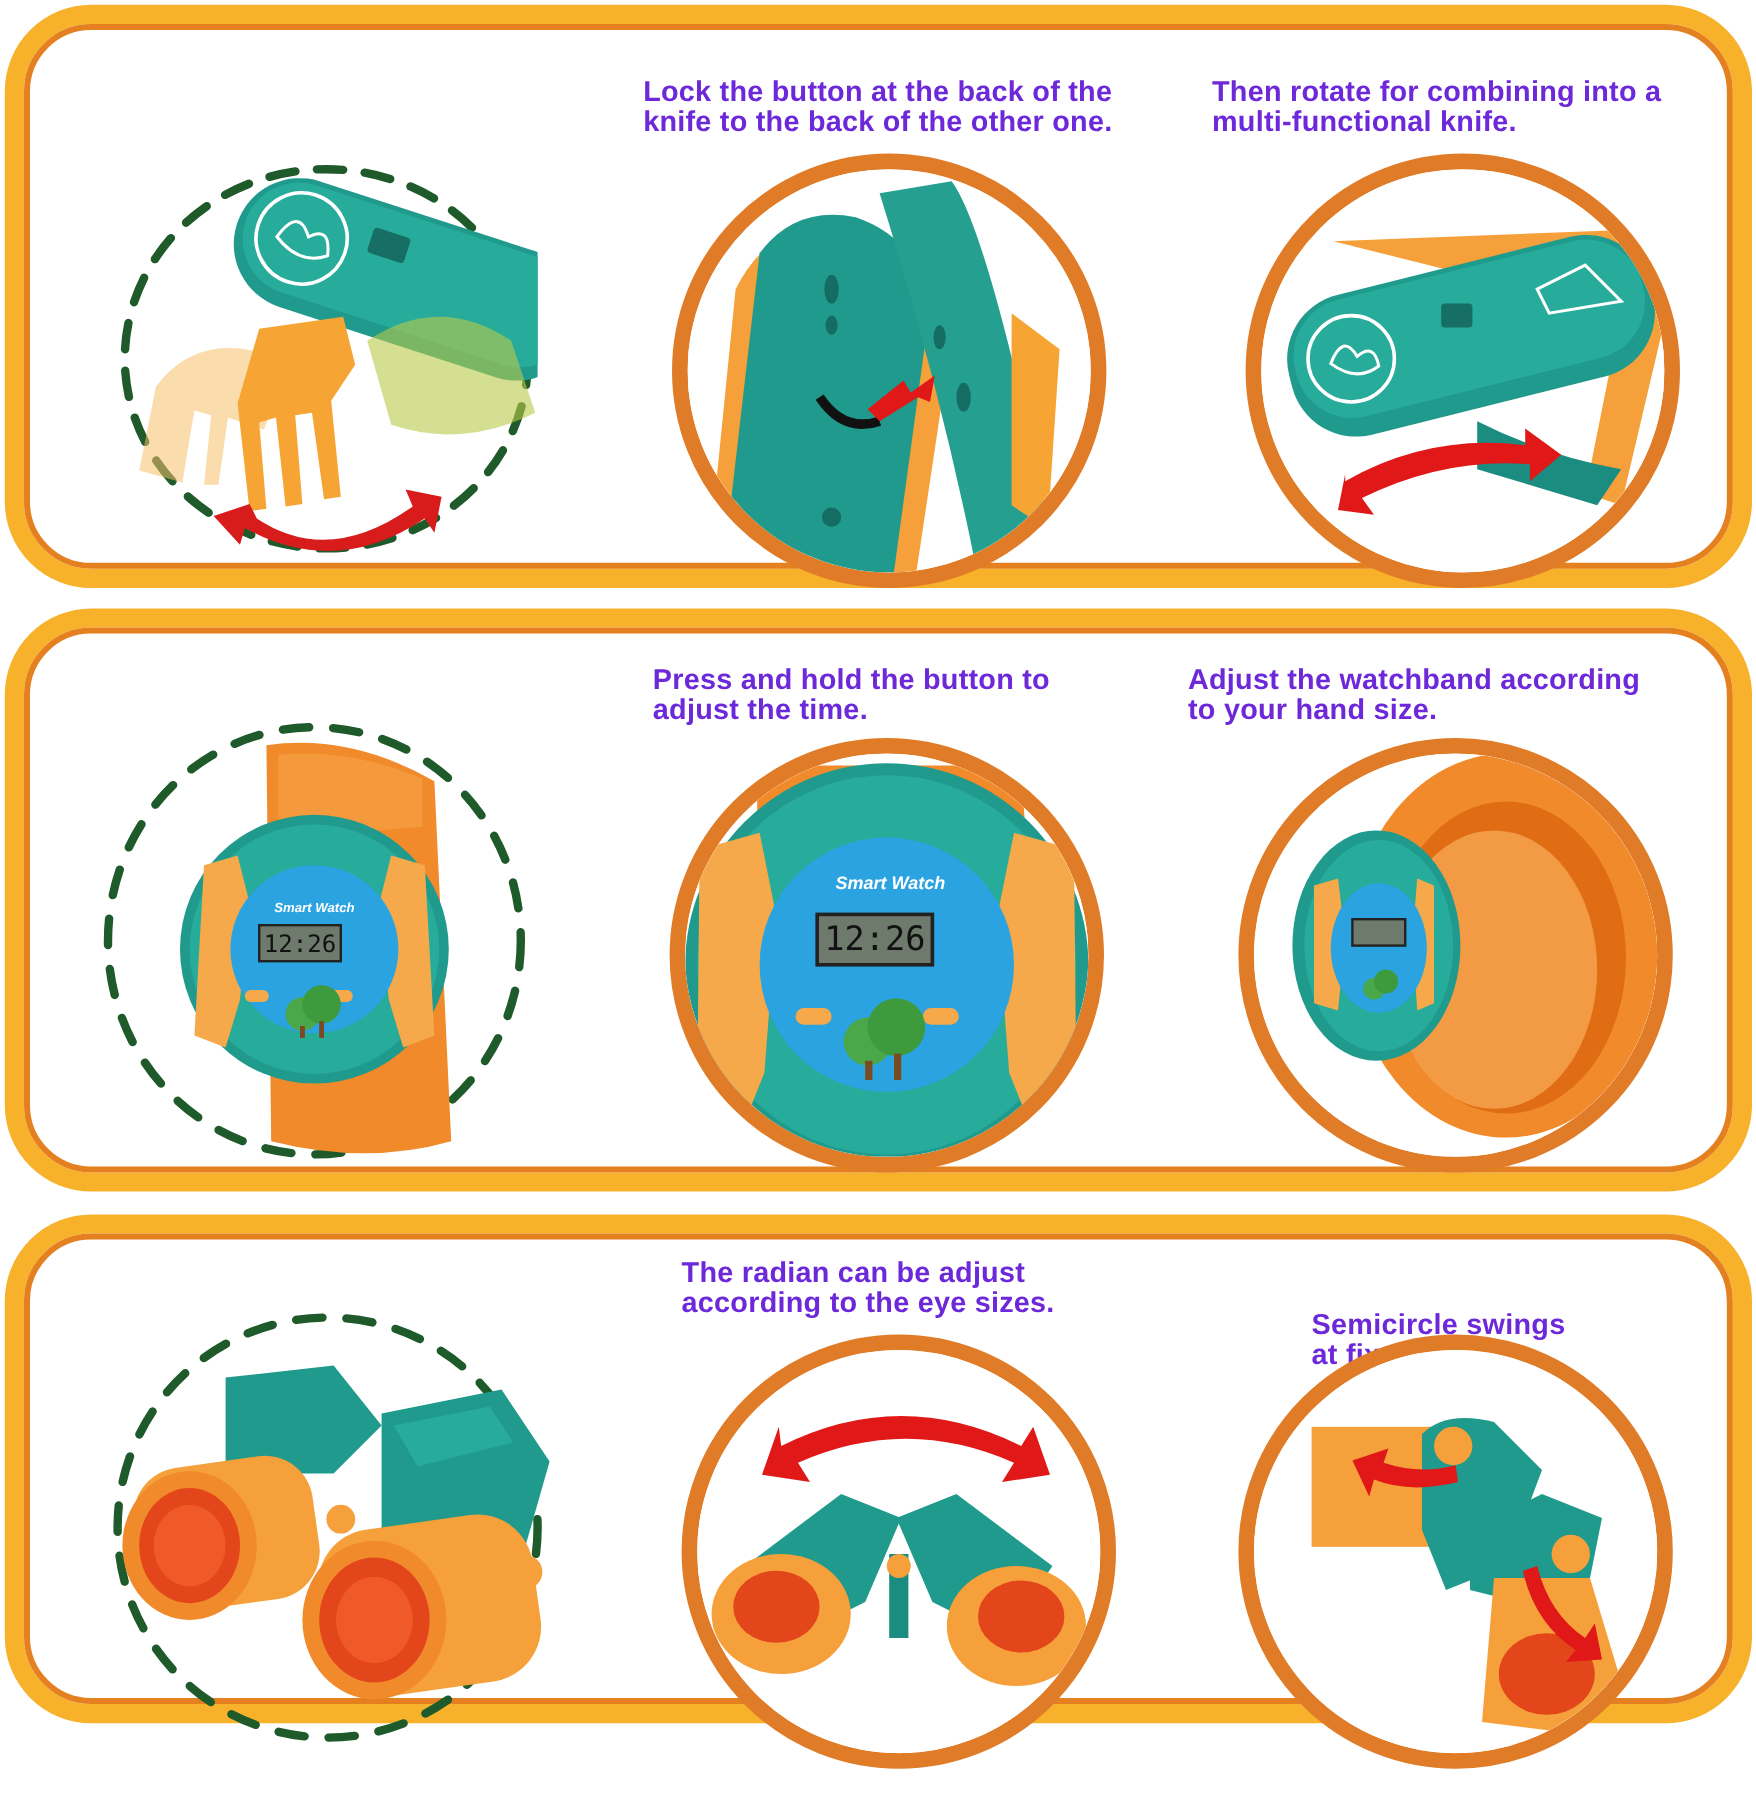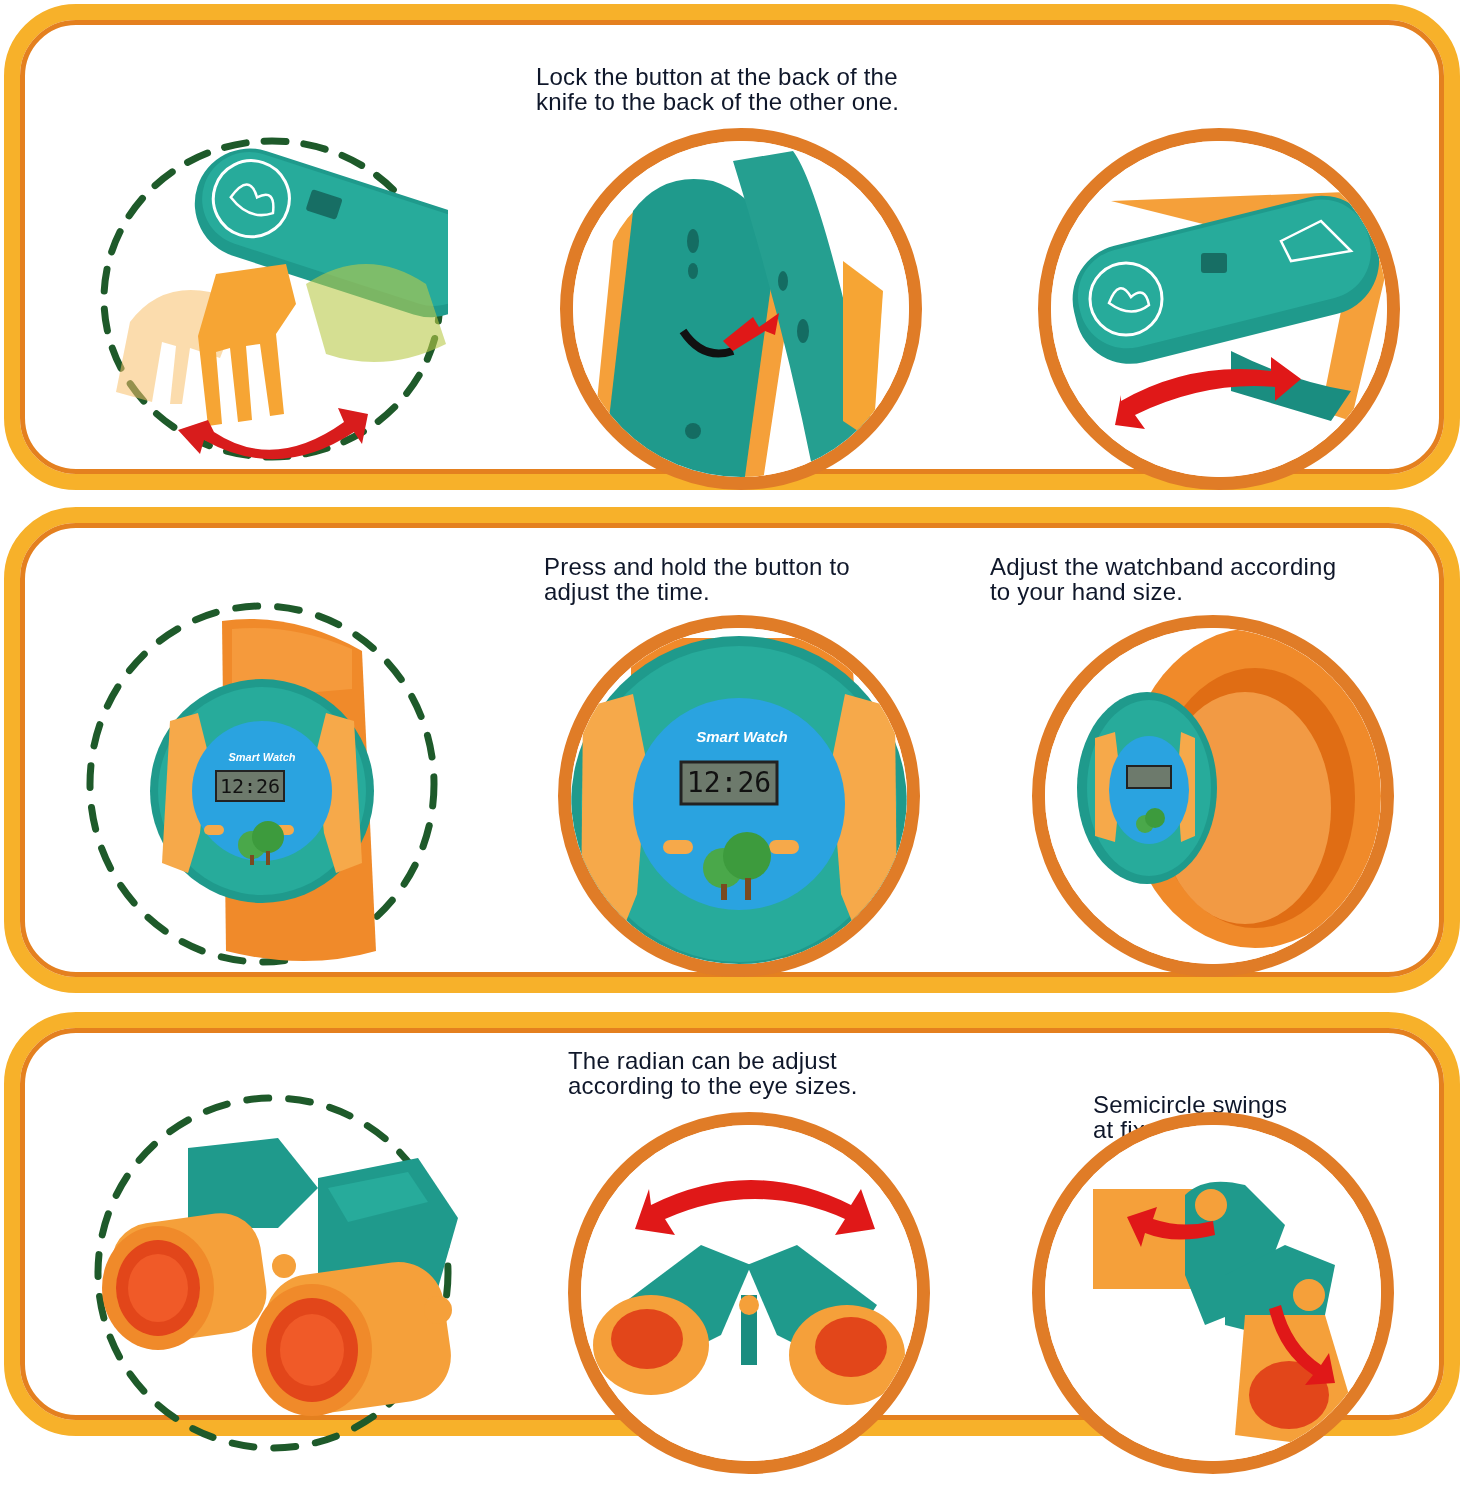--- a/index.html
+++ b/index.html
@@ -18,22 +18,22 @@
     border-radius: 56px;
     border: 5px solid #e4801f;
     pointer-events: none;
   }
   #panel-knife { top: 4px; height: 486px; }
   #panel-watch { top: 507px; height: 486px; }
   #panel-binoc { top: 1012px; height: 424px; }
 
   .caption {
     position: absolute;
-    color: #0f172a;
-    font-weight: 400;
+    color: #6d28d9;
+    font-weight: 700;
     font-size: 24px;
     line-height: 25px;
     letter-spacing: 0.2px;
     white-space: pre-line;
   }
 
   .dash-circle, .ring-circle {
     position: absolute; border-radius: 50%;
     overflow: hidden;
   }
@@ -41,20 +41,22 @@
   .dash-circle { overflow: visible; }
   .dash-circle svg.dash { position: absolute; inset: 0; }
   .art { position: absolute; inset: 0; }
 </style>
 </head>
 <body>
 
 <section class="panel" id="panel-knife">
   <div class="caption" style="left:516px; top:44px;">Lock the button at the back of the
 knife to the back of the other one.</div>
+  <div class="caption" style="left:990px; top:44px;">Then rotate for combining into a
+multi-functional knife.</div>
 
   <div class="dash-circle" style="left:76px; top:114px; width:352px; height:330px;">
     <svg class="dash" width="352" height="330" viewBox="0 0 352 330">
       <ellipse cx="176" cy="165" rx="168" ry="158" fill="none" stroke="#1e5a2a" stroke-width="7" stroke-dasharray="22 18" stroke-linecap="round"></ellipse>
 
       <g transform="rotate(18 230 110)">
         <rect x="90" y="40" width="300" height="110" rx="55" fill="#1f9a8c"></rect>
         <rect x="96" y="44" width="288" height="94" rx="47" fill="#27ab9b"></rect>
         <circle cx="145" cy="90" r="38" fill="none" stroke="#fff" stroke-width="3"></circle>
         <path d="M125 95 q10 -30 25 -8 q15 -15 20 10 q-20 15 -45 -2z" fill="none" stroke="#fff" stroke-width="2.5"></path>

